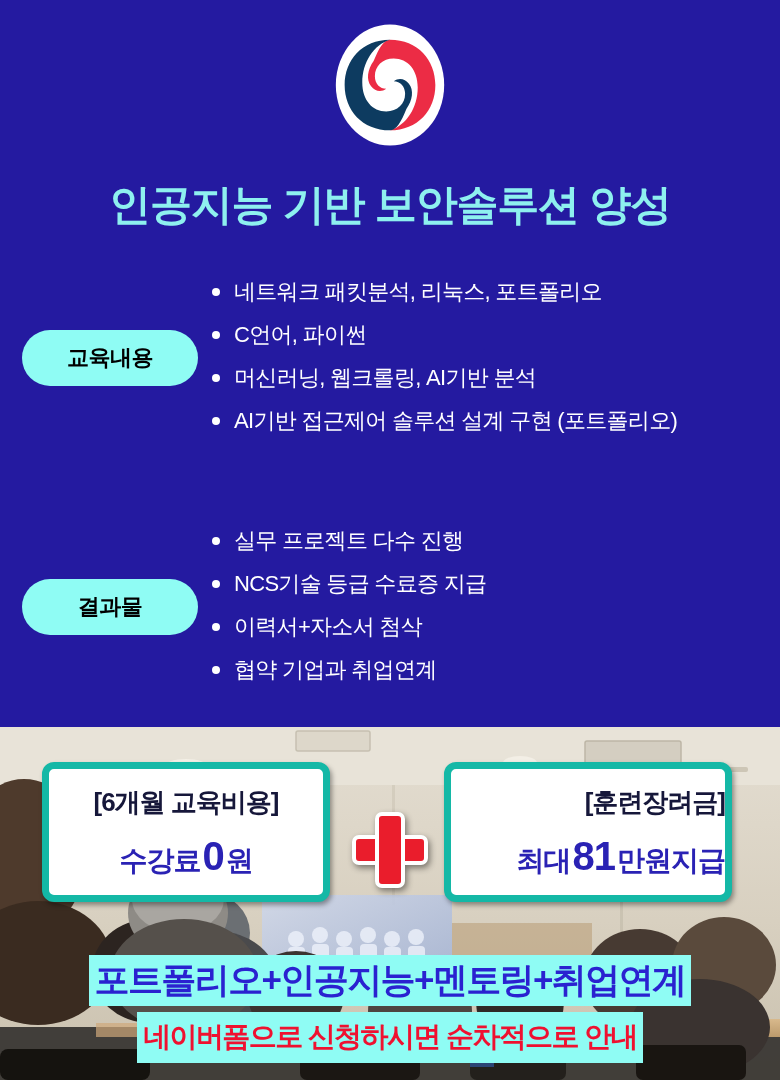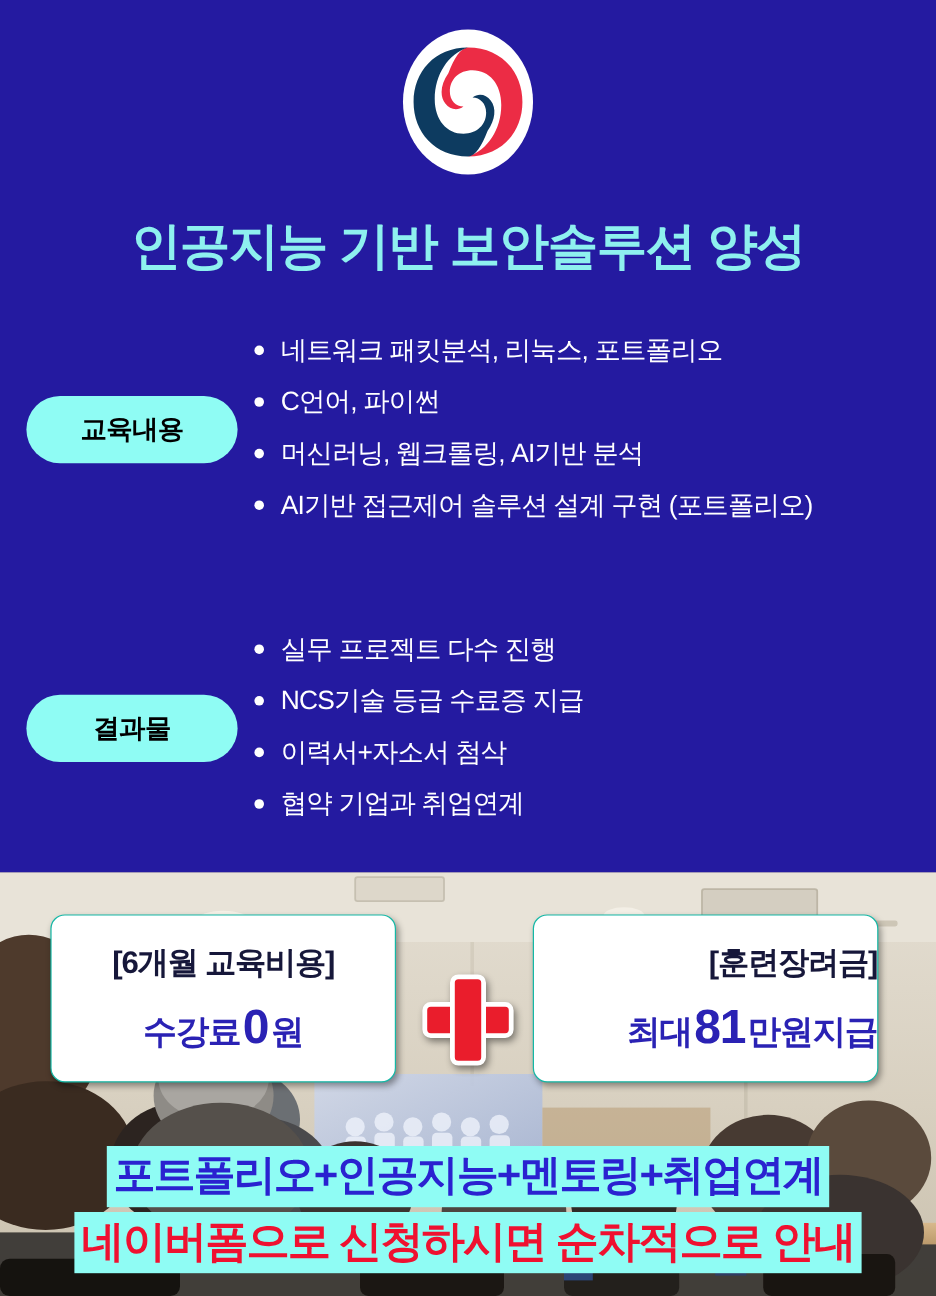--- a/index.html
+++ b/index.html
@@ -127,21 +127,21 @@
     left: 0; top: 762px;
     width: 780px;
     height: 140px;
   }
   .card {
     position: absolute;
     top: 0;
     width: 288px;
     height: 140px;
     background: #ffffff;
-    border: 1px solid #14b8a6;
+    border: 7px solid #14b8a6;
     border-radius: 12px;
     box-shadow: 2px 3px 5px rgba(0,0,0,0.38);
     display: flex;
     flex-direction: column;
     align-items: center;
     justify-content: center;
   }
   .card-left  { left: 42px; }
   .card-right { left: 444px; align-items: flex-end; }
 
@@ -201,21 +201,21 @@
     letter-spacing: -1.6px;
     line-height: 47px;
   }
   .banner-line span.hl {
     background: #8ffcf4;
     padding: 1px 6px 3px 6px;
     display: inline-block;
   }
   .banner-line-1 span.hl { color: #2a22d0; }
   .banner-line-2 { margin-top: 4px; }
-  .banner-line-2 span.hl { color: #ef1130; font-size: 36px; }
+  .banner-line-2 span.hl { color: #ef1130; font-size: 28px; }
 </style>
 </head>
 <body>
 
 <div id="poster">
 
   <div class="blue-panel">
 
     <div class="emblem-wrap">
       <svg class="emblem" viewBox="0 0 100 100">

